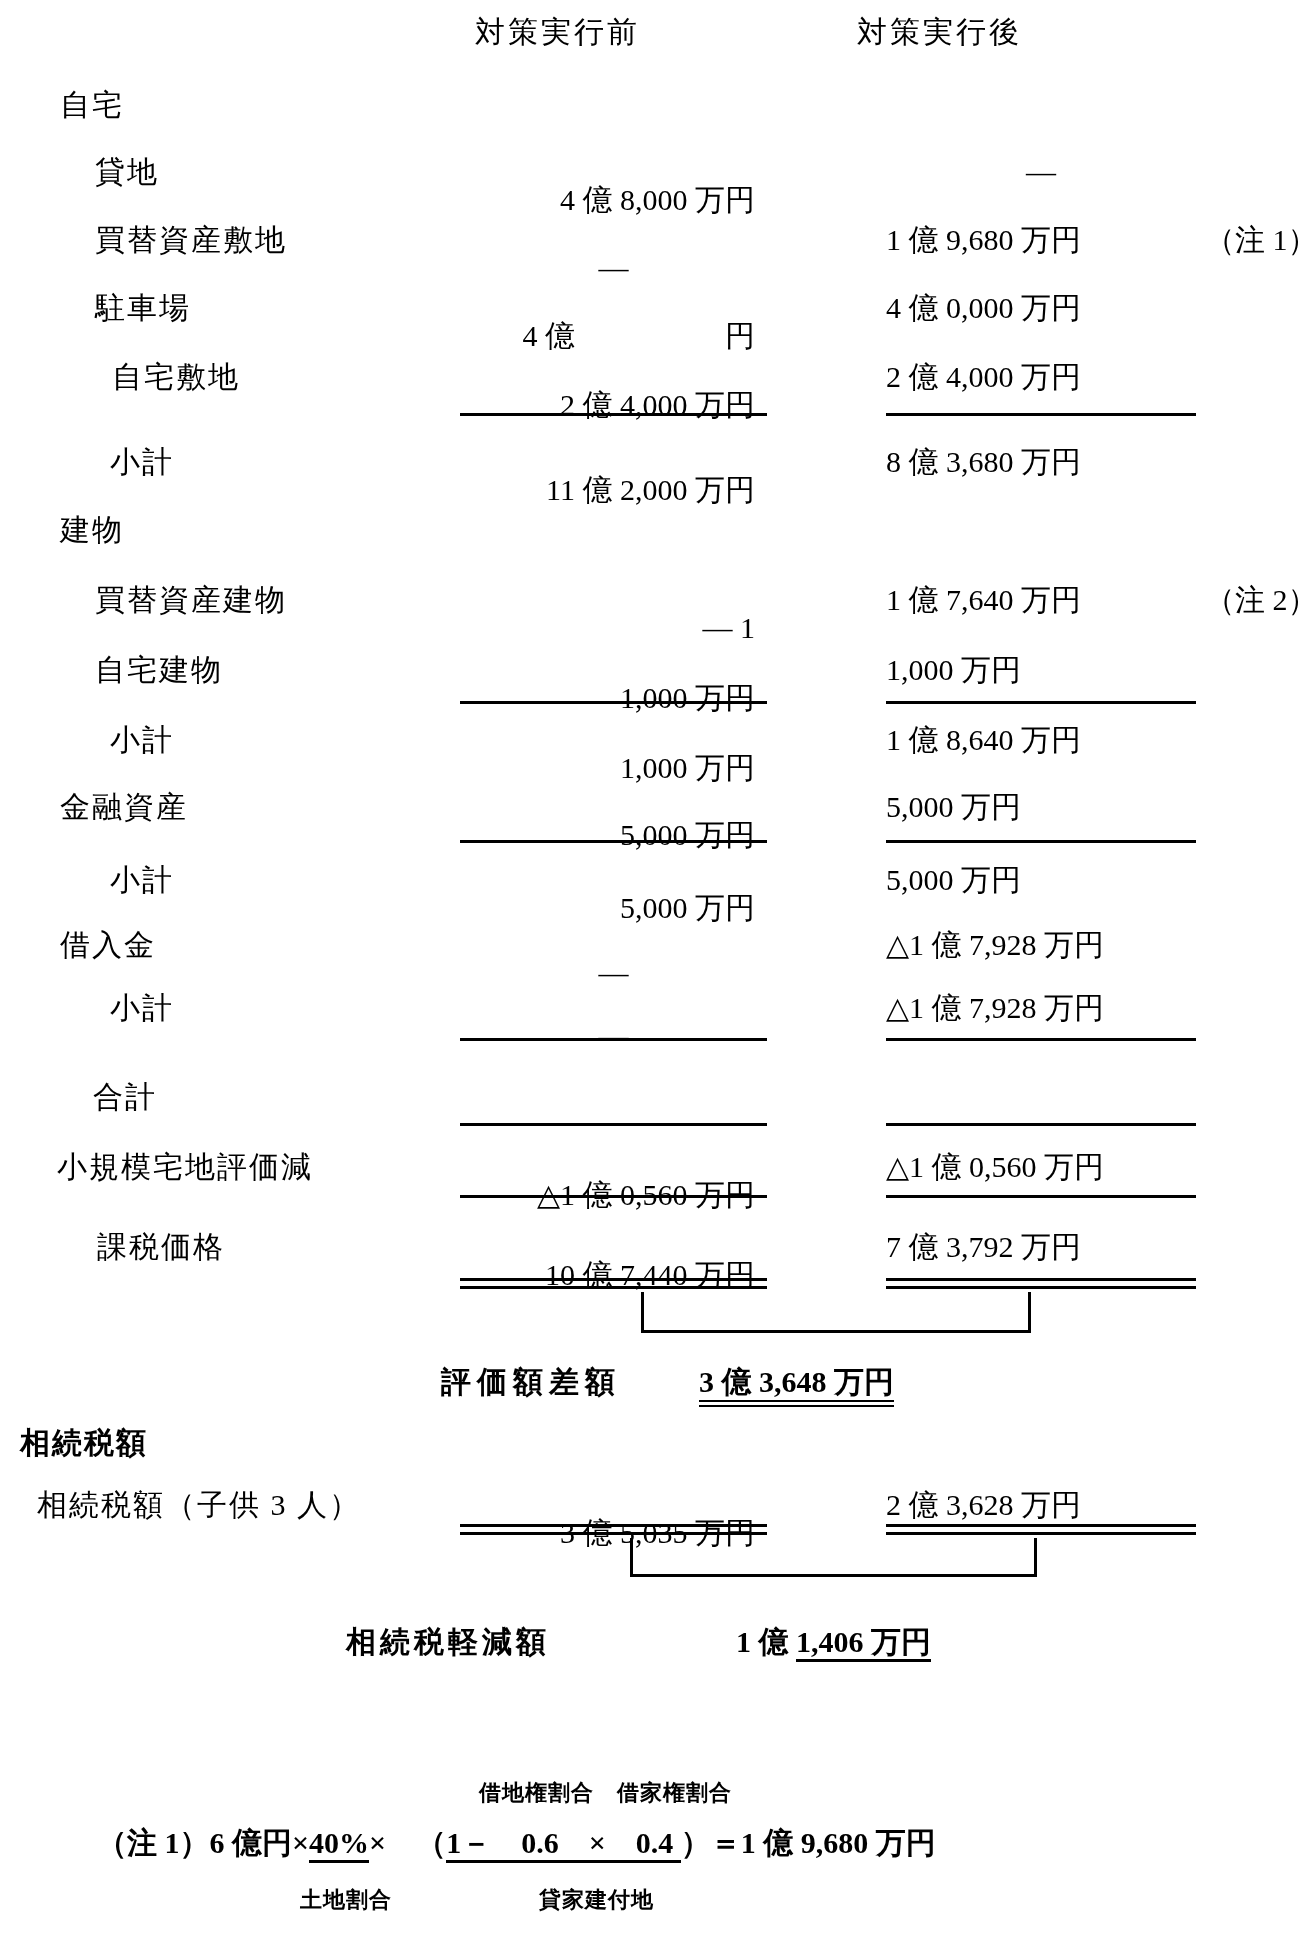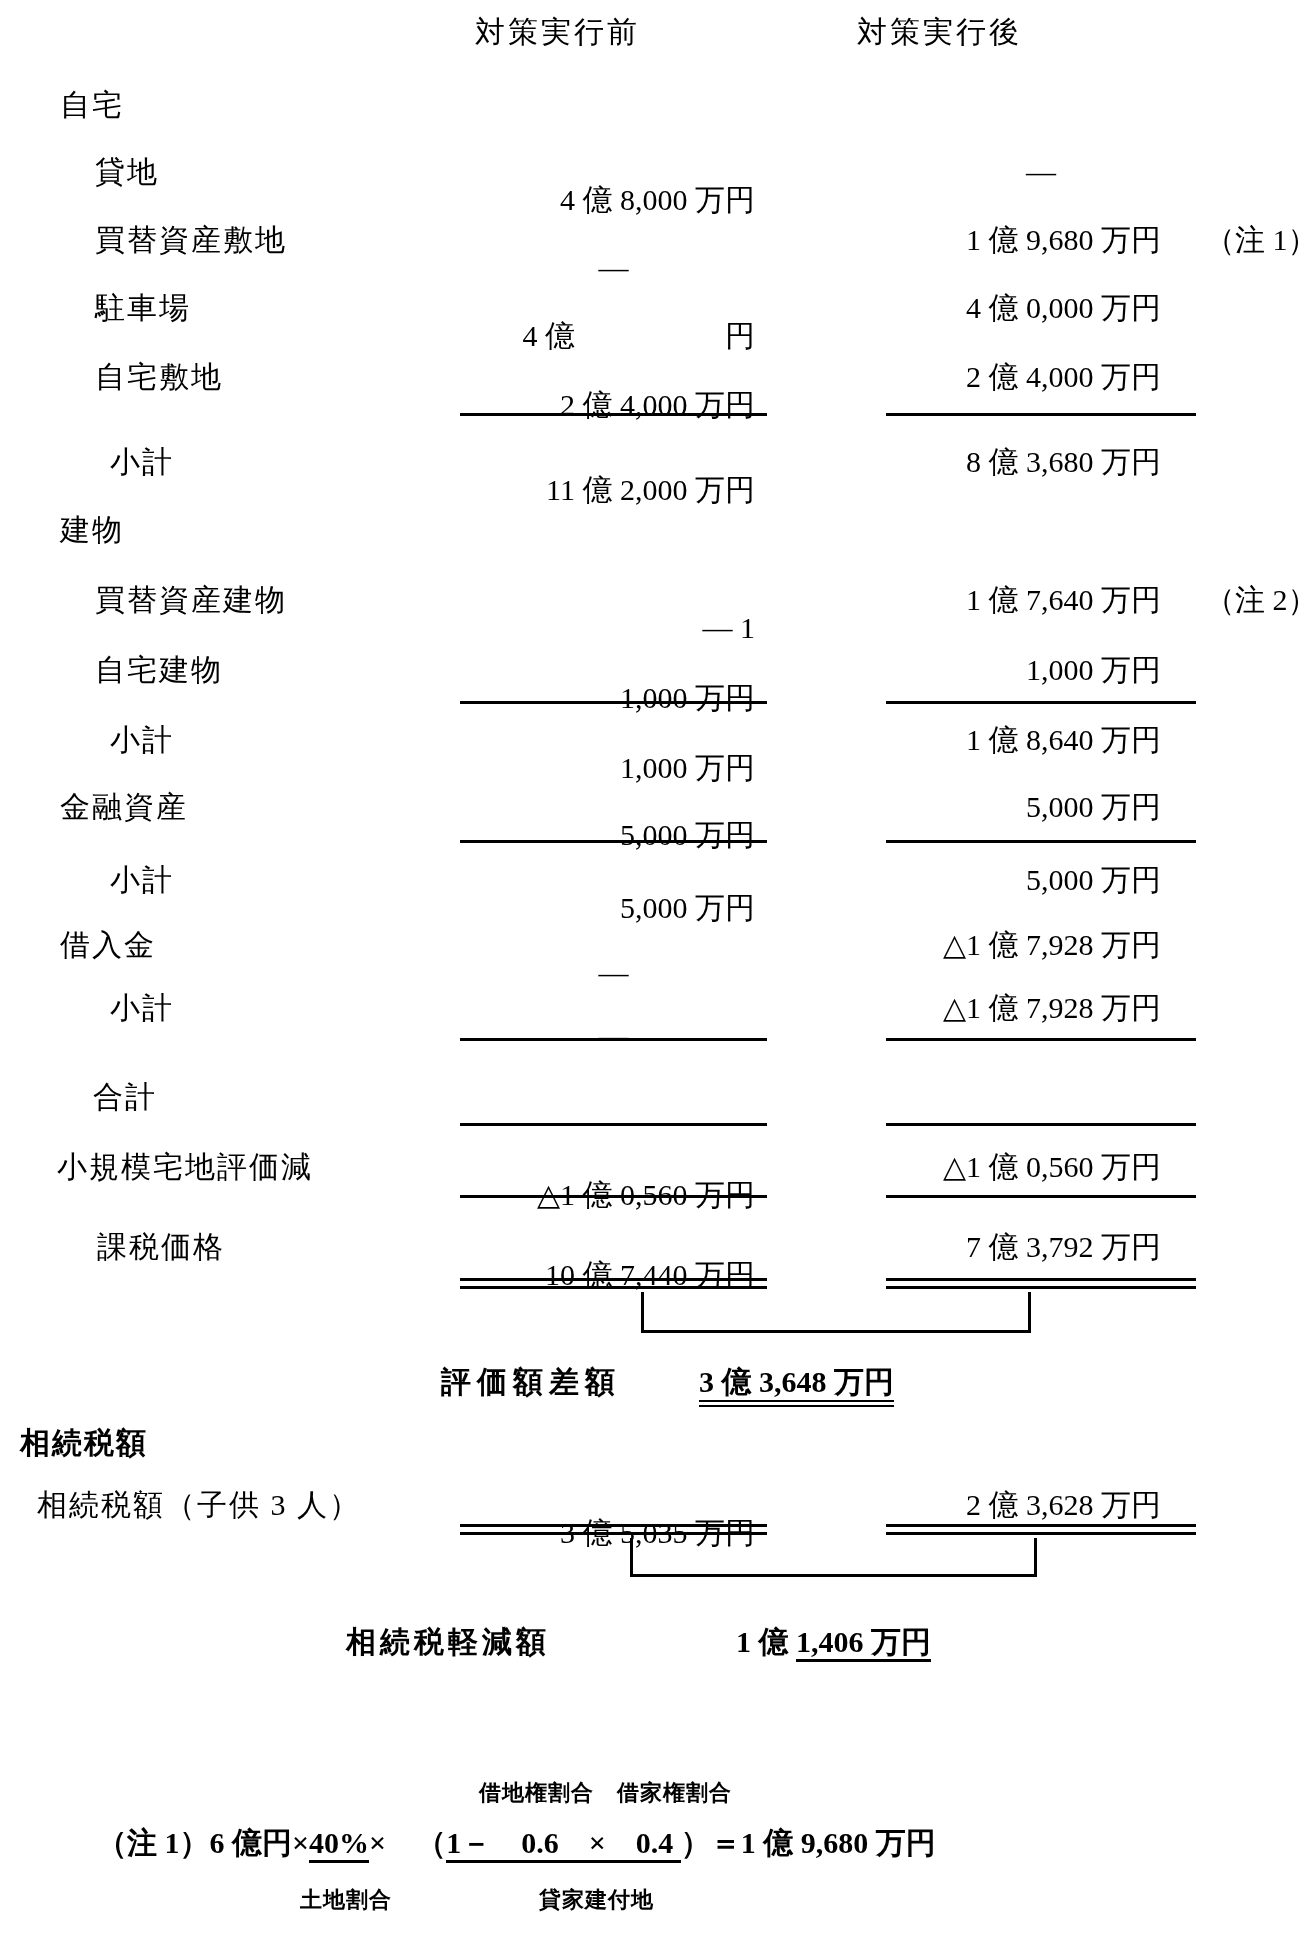--- a/index.html
+++ b/index.html
@@ -11,21 +11,21 @@
     font-family:"Liberation Serif","DejaVu Serif",serif;
     font-size:30px;
     line-height:36px;
     overflow:hidden;
   }
   .row{position:absolute;left:0;width:1304px;height:36px;}
   .lbl{position:absolute;top:0;white-space:pre;letter-spacing:2px;}
   .v1{position:absolute;top:0;left:460px;width:307px;box-sizing:border-box;
       padding-right:12px;text-align:right;white-space:pre;margin-top:28px;}
   .v2{position:absolute;top:0;left:886px;width:310px;box-sizing:border-box;
-      padding-right:35px;text-align:right;white-space:pre;}
+      padding-right:35px;white-space:pre;}
   .v1.center,.v2.center{text-align:center;padding-right:0;}
   .note{position:absolute;top:0;left:1205px;white-space:pre;}
   .hdr{position:absolute;top:14px;letter-spacing:3px;}
   .rule{position:absolute;height:3px;background:#000;}
   .rule2{position:absolute;height:11px;box-sizing:border-box;
          border-top:3px solid #000;border-bottom:3px solid #000;}
   .bracket{position:absolute;box-sizing:border-box;
            border-left:3px solid #000;border-right:3px solid #000;border-bottom:3px solid #000;}
   .abs{position:absolute;white-space:pre;font-weight:bold;}
   .dbl-underline{border-bottom:7px double #000;display:inline-block;}
@@ -53,21 +53,21 @@
     <span class="v1 center">―</span>
     <span class="v2">1 億 9,680 万円</span>
     <span class="note">（注 1）</span>
   </div>
   <div class="row" style="top:290px">
     <span class="lbl" style="left:95px">駐車場</span>
     <span class="v1">4 億　　　　　円</span>
     <span class="v2">4 億 0,000 万円</span>
   </div>
   <div class="row" style="top:359px">
-    <span class="lbl" style="left:95px">自宅敷地</span>
+    <span class="lbl" style="left:112px">自宅敷地</span>
     <span class="v1">2 億 4,000 万円</span>
     <span class="v2">2 億 4,000 万円</span>
   </div>
   <div class="rule" style="left:460px;top:413px;width:307px"></div>
   <div class="rule" style="left:886px;top:413px;width:310px"></div>
   <div class="row" style="top:444px">
     <span class="lbl" style="left:110px">小計</span>
     <span class="v1">11 億 2,000 万円</span>
     <span class="v2">8 億 3,680 万円</span>
   </div>

